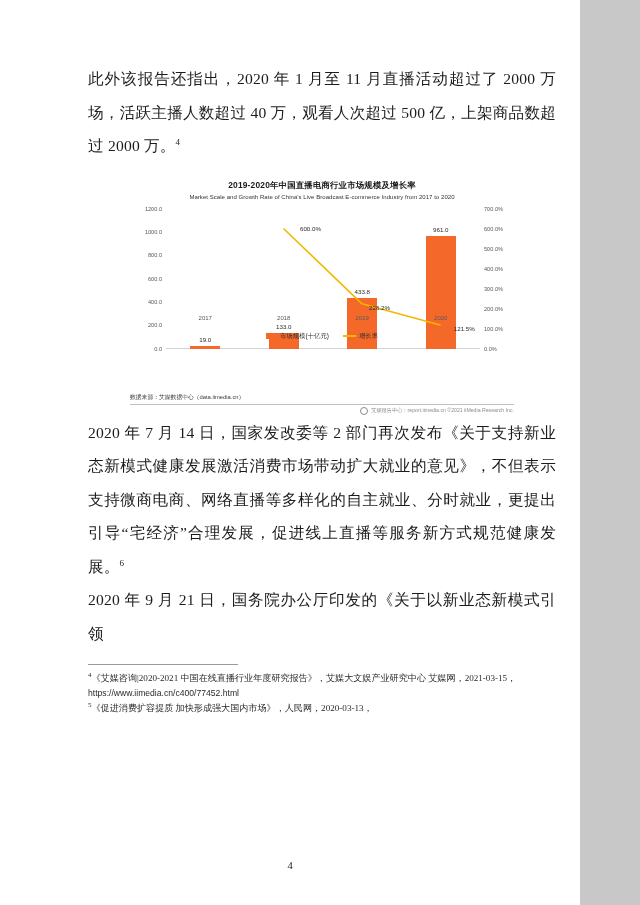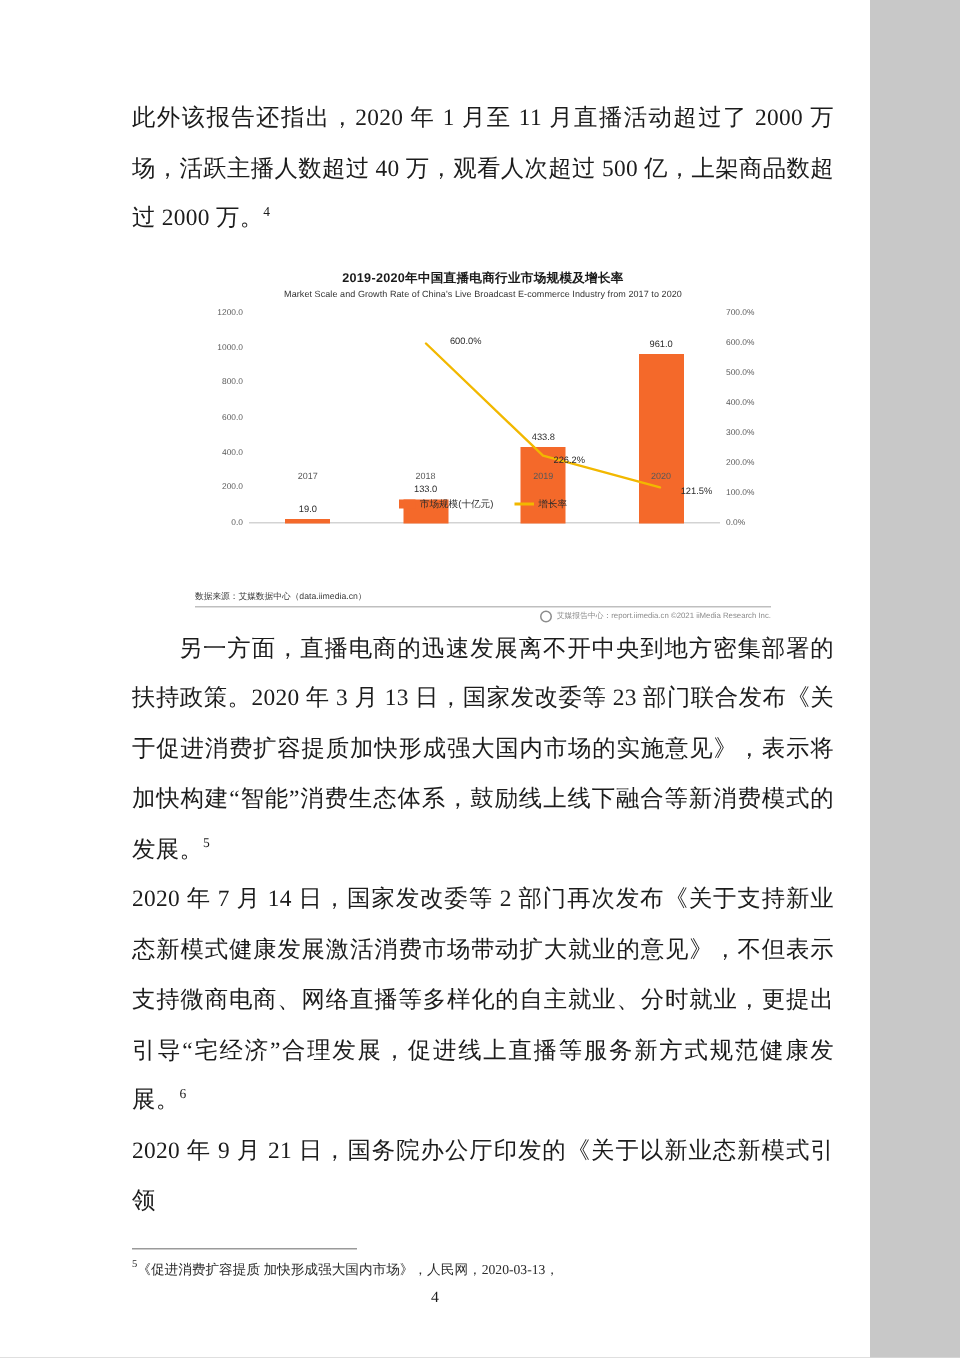--- a/index.html
+++ b/index.html
@@ -345,29 +345,32 @@
         <div class="chart-foot">数据来源：艾媒数据中心（data.iimedia.cn）</div>
         <div class="chart-rule"></div>
         <div class="chart-watermark">
           <span class="wm-logo"></span>
           <span>艾媒报告中心：report.iimedia.cn  ©2021  iiMedia Research Inc.</span>
         </div>
       </div>
     </div>
 
 
-    <p class="para indent"><span>另一方面，直播电商的迅速发展离不开中央到地方密集部署的扶持政策。2020 年 3 月 13 日，国家发改委等 23 部门联合发布《关于促进消费扩容提质加快形成强大国内市场的实施意见》，表示将加快构建“智能”消费生态体系，鼓励线上线下融合等新消费模式的发展。</span><span class="sup">5</span></p>
 
     <p class="para"><span>2020 年 7 月 14 日，国家发改委等 2 部门再次发布《关于支持新业态新模式健康发展激活消费市场带动扩大就业的意见》，不但表示支持微商电商、网络直播等多样化的自主就业、分时就业，更提出引导“宅经济”合理发展，促进线上直播等服务新方式规范健康发展。</span><span class="sup">6</span></p>
 
     <p class="para">2020 年 9 月 21 日，国务院办公厅印发的《关于以新业态新模式引领</p>
 
     <div class="fn-rule"></div>
 
     <div class="footnotes">
+      <div class="fn">
+        <span class="fn-num">4</span><span>《艾媒咨询|2020-2021 中国在线直播行业年度研究报告》，艾媒大文娱产业研究中心 艾媒网，2021-03-15，</span><br>
+        <span class="fn-url">https://www.iimedia.cn/c400/77452.html</span>
+      </div>
       <div class="fn">
         <span class="fn-num">5</span><span>《促进消费扩容提质 加快形成强大国内市场》，人民网，2020-03-13，</span><br>
         
       </div>
 
     </div>
 
   </div>
 
   <div class="page-number">4</div>

